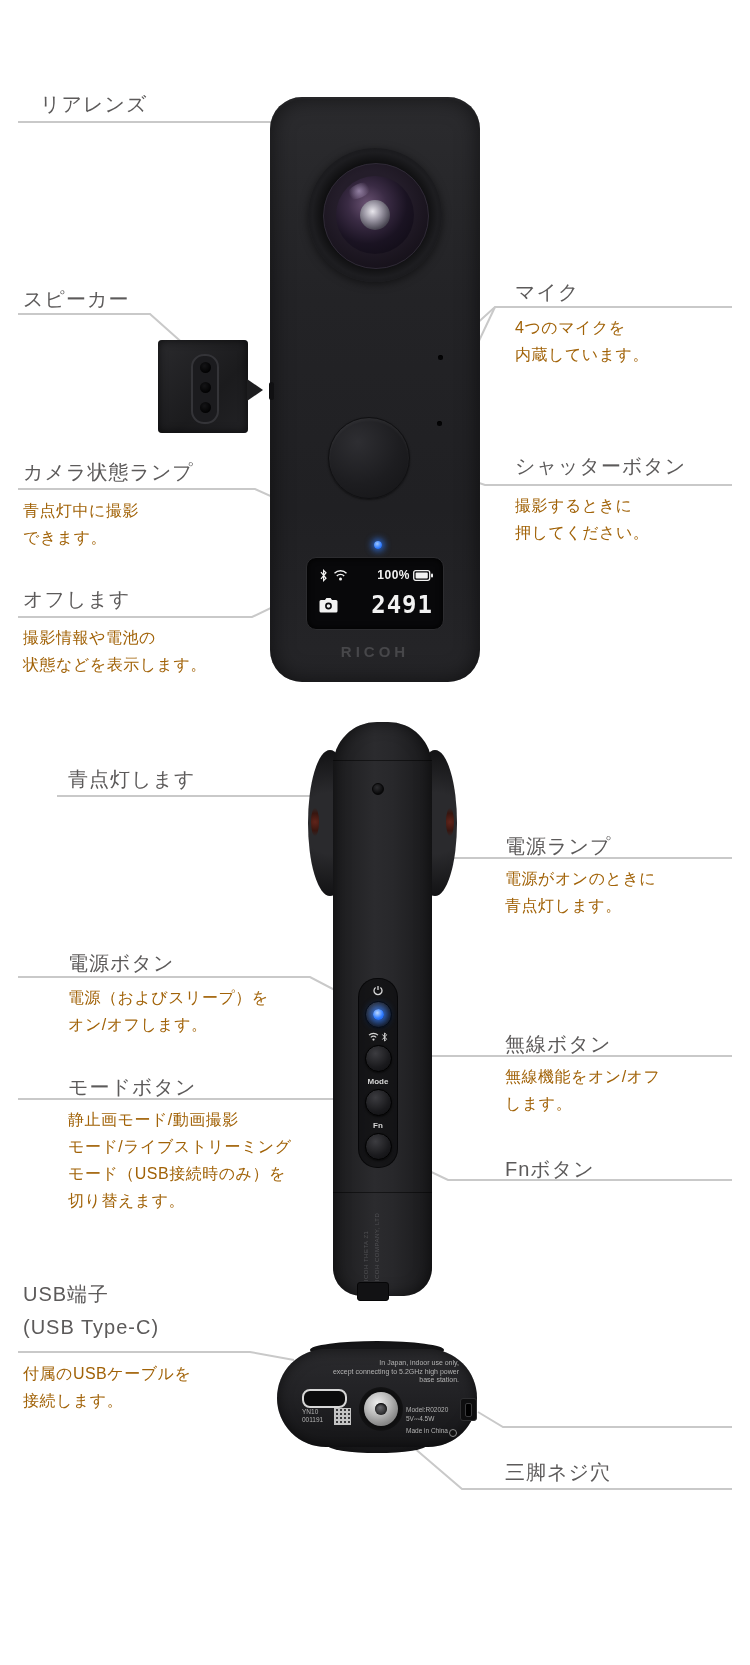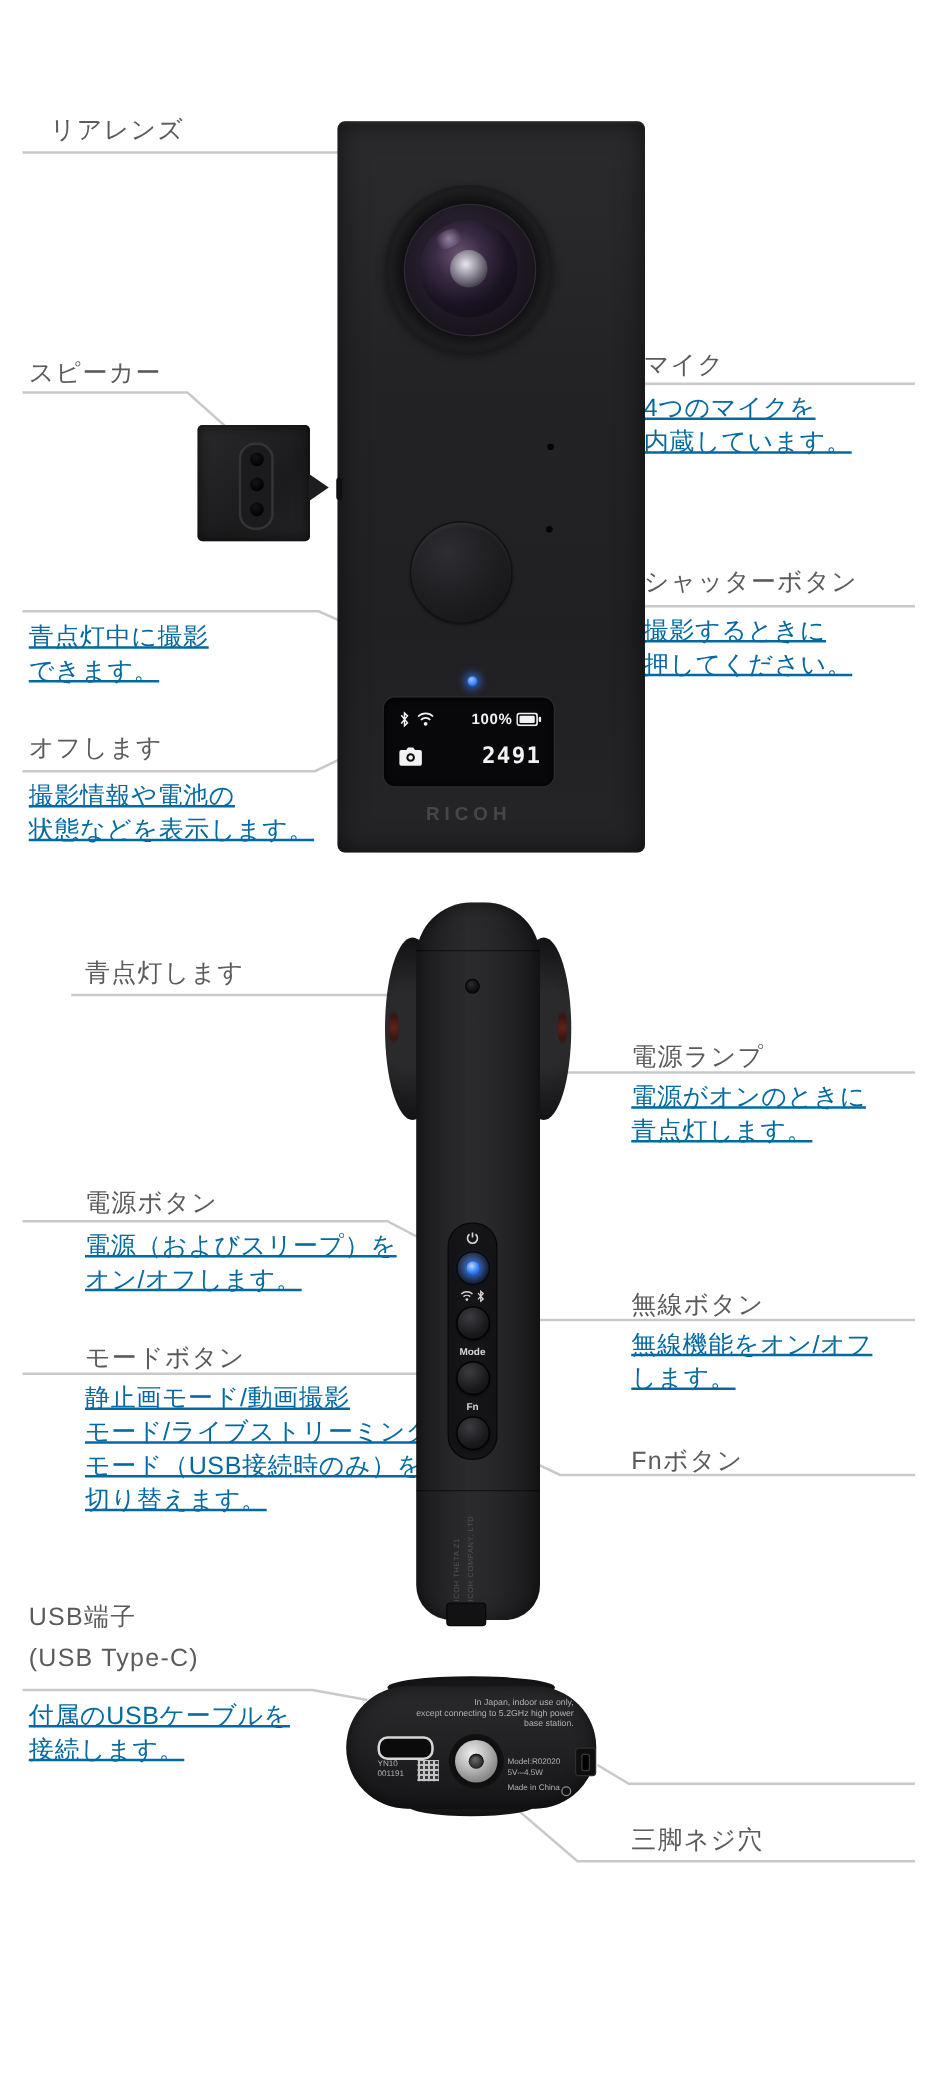--- a/index.html
+++ b/index.html
@@ -1,28 +1,28 @@
 <!DOCTYPE html>
 <html><head>
 <meta charset="utf-8">
 <style>
   html,body{margin:0;padding:0;background:#fff;}
   .canvas{position:relative;width:750px;height:1665px;background:#ffffff;overflow:hidden;
           font-family:"Liberation Sans",sans-serif;}
   
   .h{position:absolute;font-size:20px;color:#5c5a5a;letter-spacing:1px;line-height:33px;
      white-space:pre-line;}
-  .p{position:absolute;font-size:20px;color:#0369a1;line-height:27px;letter-spacing:.5px;
-     white-space:pre-line;text-decoration:underline;}
+  .p{position:absolute;font-size:16px;color:#a16207;line-height:27px;letter-spacing:.5px;
+     white-space:pre-line;}
   
   svg.lines{position:absolute;left:0;top:0;z-index:1;}
   
   .front-cam{position:absolute;left:270px;top:97px;width:210px;height:585px;z-index:2;
     background:linear-gradient(180deg,#2b2b2e 0%,#232326 35%,#202023 70%,#252528 100%);
-    border-radius:6px;box-shadow:inset 0 0 22px rgba(0,0,0,.6), inset 0 2px 2px rgba(255,255,255,.06);padding-left:36px;}
+    border-radius:32px;box-shadow:inset 0 0 22px rgba(0,0,0,.6), inset 0 2px 2px rgba(255,255,255,.06);}
   .lens-outer{position:absolute;left:38px;top:51px;width:134px;height:134px;border-radius:50%;
     background:radial-gradient(circle,#0b0b0c 52%,#1d1d20 66%,#17171a 78%,#101012 100%);
     box-shadow:0 2px 8px rgba(0,0,0,.5);}
   .lens-ring{position:absolute;left:15px;top:15px;width:104px;height:104px;border-radius:50%;
     background:radial-gradient(circle at 45% 40%,#241d2a 40%,#17121b 75%,#0d0b10 100%);
     border:1px solid #2f2a36;}
   .lens-glass{position:absolute;left:12px;top:12px;width:78px;height:78px;border-radius:50%;
     background:radial-gradient(circle at 40% 36%,#6b5374 0%,#3a2b44 28%,#1a1322 58%,#0c0911 100%);}
   .lens-core{position:absolute;left:24px;top:24px;width:30px;height:30px;border-radius:50%;
     background:radial-gradient(circle at 42% 38%,#e8e6ec 0%,#9b97a4 35%,#4c4955 70%,#242128 100%);}
@@ -33,21 +33,21 @@
   .shutter{position:absolute;left:58px;top:320px;width:80px;height:80px;border-radius:50%;
     background:radial-gradient(circle at 36% 30%,#2e2e32 0%,#1d1d20 55%,#141416 100%);
     border:1px solid #101012;box-shadow:inset 0 2px 3px rgba(255,255,255,.05), 0 1px 2px rgba(0,0,0,.5);}
   .status-led{position:absolute;left:104px;top:444px;width:8px;height:8px;border-radius:50%;
     background:radial-gradient(circle at 40% 35%,#9cc6ff,#2f7bff 60%,#1255d6);
     box-shadow:0 0 7px 2px rgba(47,123,255,.85);}
   .oled{position:absolute;left:36px;top:460px;width:136px;height:71px;background:#08080a;
     border-radius:10px;border:1px solid #2c2c2f;box-shadow:inset 0 0 6px #000;color:#f2f2f2;}
   .oled-row{position:absolute;left:12px;right:10px;display:flex;justify-content:space-between;align-items:center;}
   .oled-pct{font-size:12px;font-weight:bold;letter-spacing:.5px;}
-  .oled-count{font-family:"DejaVu Sans Mono",monospace;font-size:18px;font-weight:bold;letter-spacing:1px;line-height:22px;}
+  .oled-count{font-family:"DejaVu Sans Mono",monospace;font-size:24px;font-weight:bold;letter-spacing:1px;line-height:22px;}
   .ricoh{position:absolute;left:0;width:210px;top:546px;text-align:center;font-size:15px;font-weight:bold;
     letter-spacing:4px;color:#47474a;}
   
   .sp-inset{position:absolute;left:158px;top:340px;width:90px;height:93px;z-index:2;border-radius:4px;
     background:linear-gradient(135deg,#2a2a2d 0%,#1b1b1d 60%,#222225 100%);
     box-shadow:inset 0 0 10px rgba(0,0,0,.7);}
   .sp-pill{position:absolute;left:33px;top:14px;width:24px;height:66px;border-radius:13px;
     background:#1b1b1e;border:2px solid #343438;}
   .sp-hole{position:absolute;left:7px;width:11px;height:11px;border-radius:50%;
     background:radial-gradient(circle at 40% 35%,#141416,#020203 70%);}
@@ -134,20 +134,21 @@
       <path d="M732,1427 H503 L478,1412"></path>
       <path d="M732,1489 H462 L385,1423"></path>
     </g>
   </svg>
 
   <div class="h" style="left:40px;top:88px">リアレンズ</div>
   <div class="h" style="left:23px;top:283px">スピーカー</div>
   <div class="h" style="left:515px;top:276px">マイク</div>
   <div class="p" style="left:515px;top:314px">4つのマイクを
 内蔵しています。</div>
+  <div class="h" style="left:23px;top:456px">カメラ状態ランプ</div>
   <div class="p" style="left:23px;top:497px">青点灯中に撮影
 できます。</div>
   <div class="h" style="left:515px;top:450px">シャッターボタン</div>
   <div class="p" style="left:515px;top:492px">撮影するときに
 押してください。</div>
   <div class="h" style="left:23px;top:583px">オフします</div>
   <div class="p" style="left:23px;top:624px">撮影情報や電池の
 状態などを表示します。</div>
 
   <div class="front-cam">

